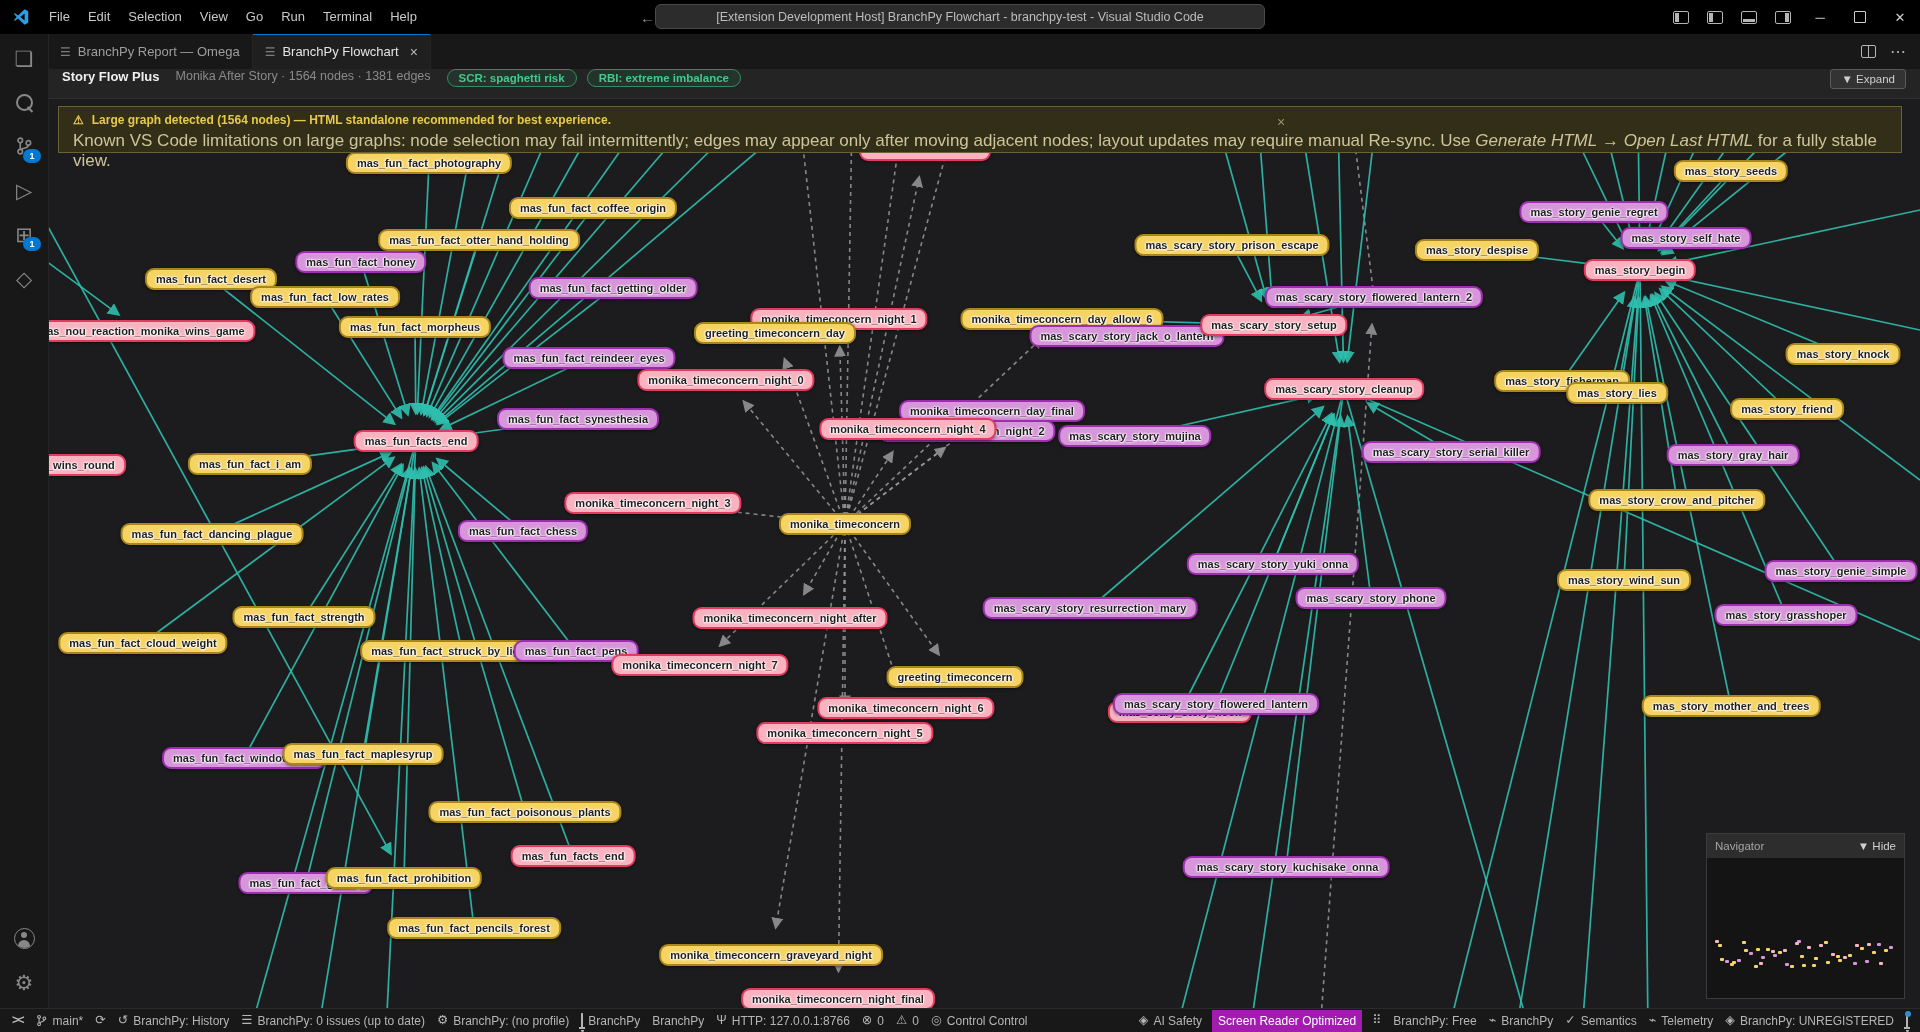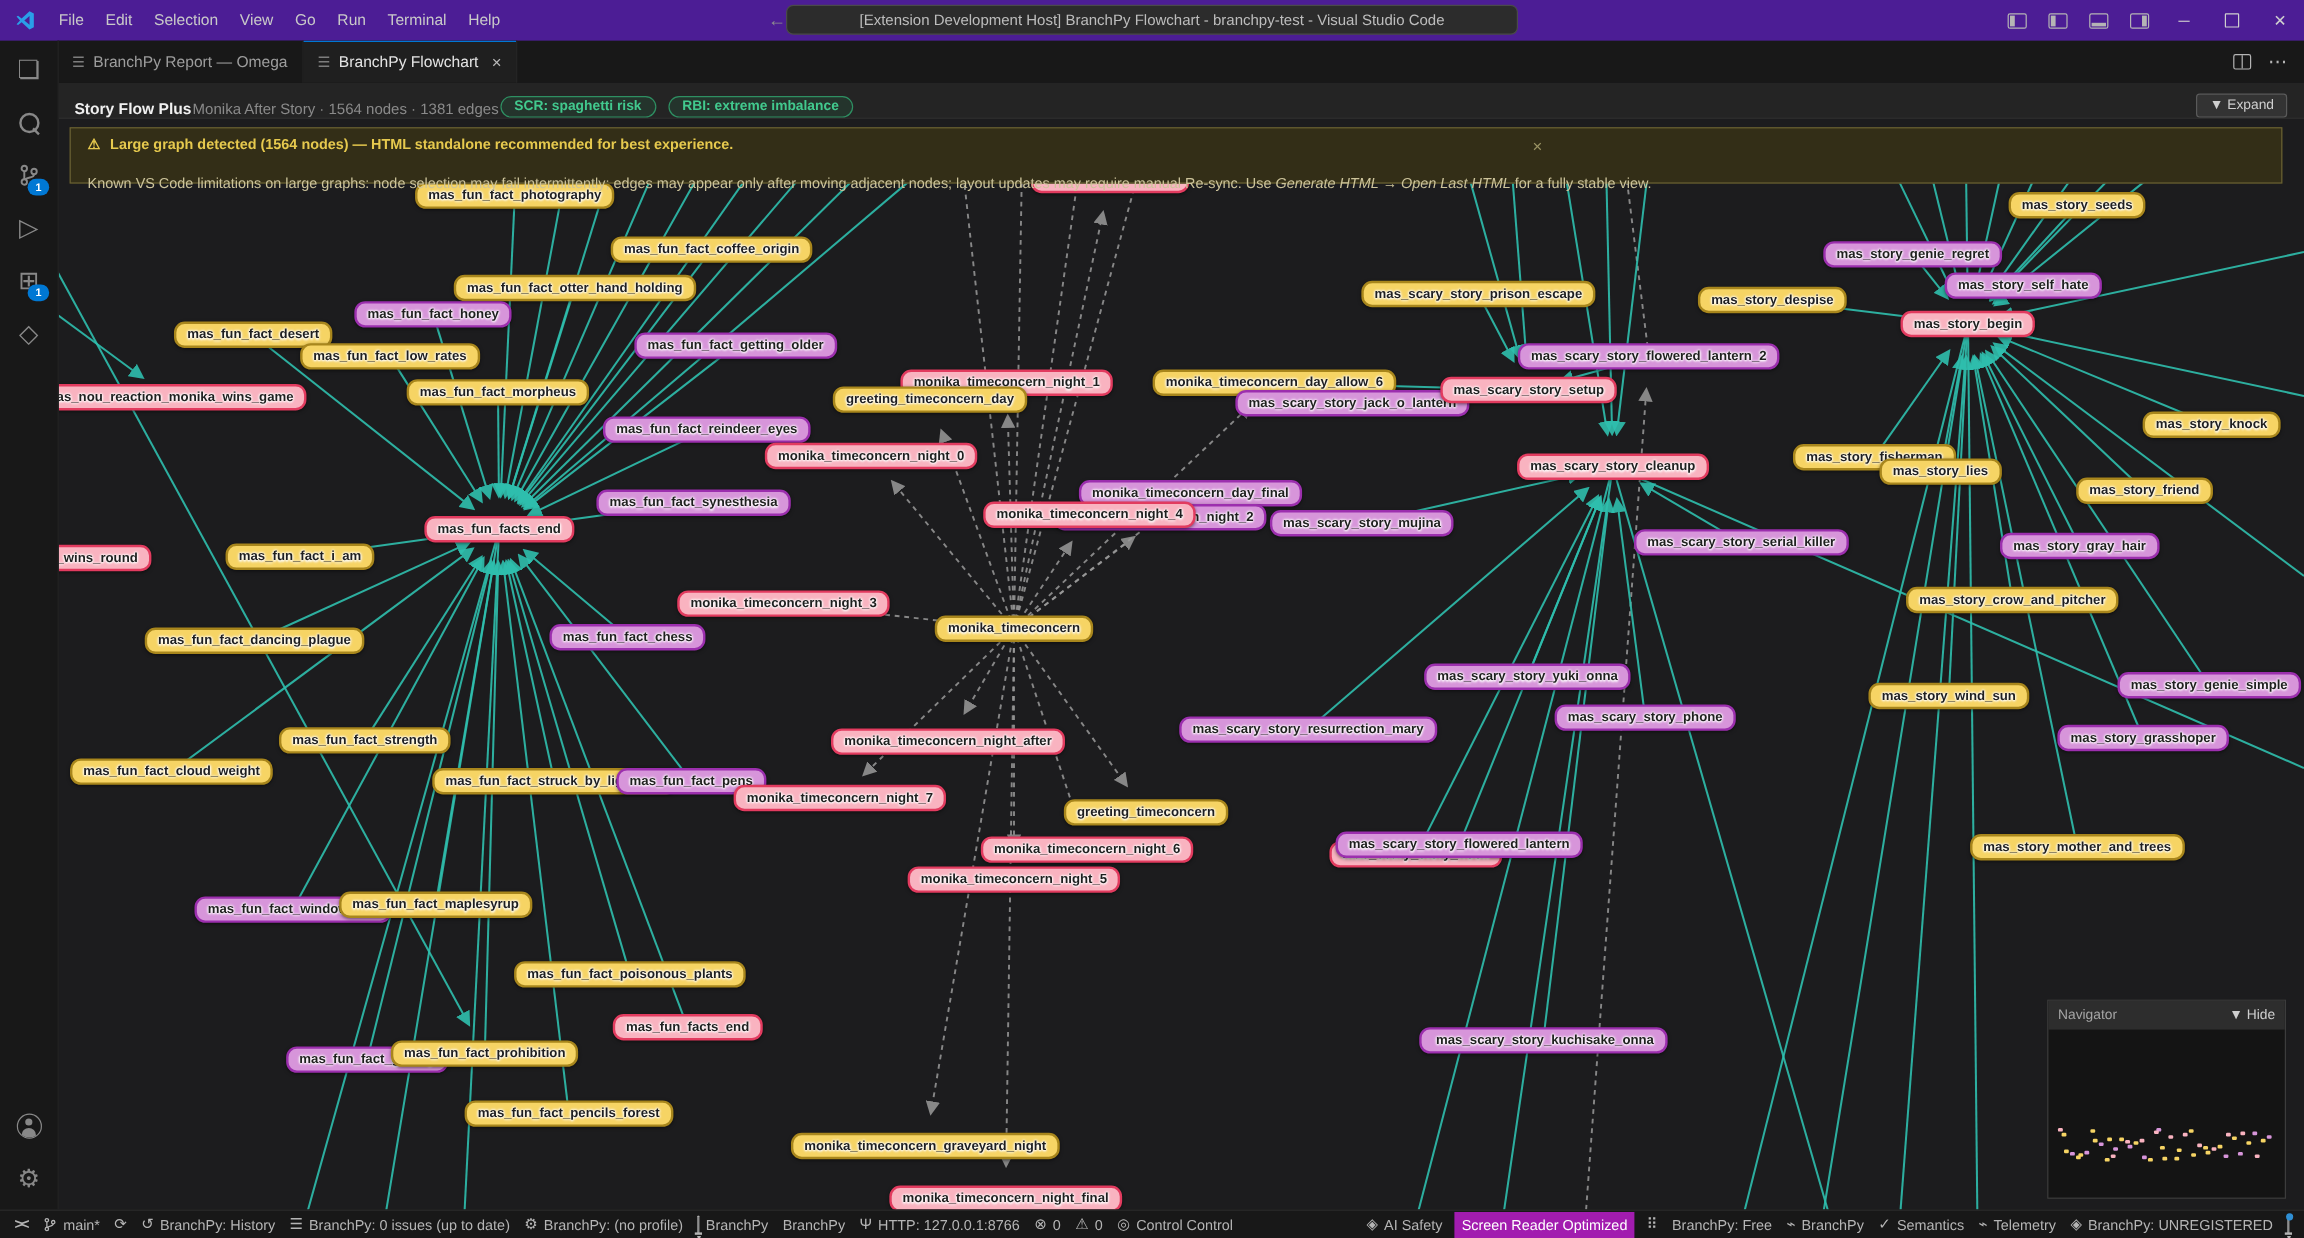--- a/index.html
+++ b/index.html
@@ -1,18 +1,18 @@
 <!DOCTYPE html>
 <html><head>
 <meta charset="utf-8">
 <style>
   html,body{margin:0;padding:0}
   body{width:1920px;height:1032px;overflow:hidden;background:#1c1c1e;font-family:"Liberation Sans",sans-serif;position:relative;-webkit-font-smoothing:antialiased}
   
-  .titlebar{position:absolute;top:0;left:0;right:0;height:34px;background:#4c1d95;display:flex;align-items:center;z-index:40;border-bottom:1px solid #262626}
+  .titlebar{position:absolute;top:0;left:0;right:0;height:34px;background:#000000;display:flex;align-items:center;z-index:40;border-bottom:1px solid #262626}
   .vslogo{width:18px;height:18px;margin:0 10px 0 12px;flex:0 0 auto}
   .menus{display:flex}
   .menu{color:#c9c9c9;font-size:13px;padding:0 9px;height:24px;line-height:24px;border-radius:4px;cursor:default}
   .navarrows{position:absolute;left:640px;top:0;height:34px;display:flex;align-items:center;gap:14px;color:#8f8f8f;font-size:15px}
   .searchbox{position:absolute;left:50%;top:4px;transform:translateX(-50%);width:610px;height:25px;background:#2c2c2c;border:1px solid #4a4a4a;border-radius:6px;color:#bdbdbd;font-size:12.5px;display:flex;align-items:center;justify-content:center;box-sizing:border-box}
   .wincontrols{margin-left:auto;display:flex;align-items:center;height:34px}
   .lay{width:14px;height:11px;border:1px solid #b5b5b5;border-radius:2px;position:relative;margin:0 9px}
   .lay span{position:absolute;background:#b5b5b5}
   .lay.l1 span{left:1px;top:1px;bottom:1px;width:4px}
   .lay.l2 span{left:1px;top:1px;bottom:1px;width:4px}
@@ -35,30 +35,30 @@
   .actico{width:46px;height:44px;display:flex;align-items:center;justify-content:center;color:#888;font-size:21px;position:relative}
   .actico .glyph{line-height:1}
   .actbadge{position:absolute;right:6px;bottom:5px;min-width:14px;height:14px;border-radius:8px;background:#0078d4;color:#fff;font-size:9px;line-height:14px;text-align:center;padding:0 2px;font-weight:bold}
   .act-bottom{margin-top:auto;display:flex;flex-direction:column;align-items:center;padding-bottom:4px}
   .searchico{width:13px;height:13px;border:2px solid #888;border-radius:50%;position:relative}
   .searchico::after{content:"";position:absolute;width:2px;height:7px;background:#888;left:11px;top:10px;transform:rotate(-45deg)}
   .account{width:19px;height:19px;border:1.5px solid #888;border-radius:50%;position:relative;overflow:hidden}
   .account::before{content:"";position:absolute;left:50%;top:3px;width:6px;height:6px;margin-left:-3px;border-radius:50%;background:#888}
   .account::after{content:"";position:absolute;left:50%;top:11px;width:12px;height:8px;margin-left:-6px;border-radius:6px 6px 0 0;background:#888}
   
-  .graph-header{position:absolute;left:48px;right:0;top:69px;height:30px;background:#242424;z-index:35;display:flex;align-items:flex-end;gap:1px;padding:0 14px;box-sizing:border-box;border-bottom:1px solid #2e2e2e}
+  .graph-header{position:absolute;left:48px;right:0;top:69px;height:30px;background:#242424;z-index:35;display:flex;align-items:flex-start;gap:16px;padding:0 14px;box-sizing:border-box;border-bottom:1px solid #2e2e2e}
   .gh-title{color:#f0f0f0;font-weight:bold;font-size:13px}
   .gh-sub{color:#8a8a8a;font-size:12.5px}
   .pill{border:1px solid #2e8f62;color:#42c98e;background:rgba(35,134,84,.16);border-radius:11px;padding:2px 11px;font-size:11.5px;font-weight:bold}
   .gh-expand{margin-left:auto;background:#333;border:1px solid #5a5a5a;color:#cfcfcf;font-size:11.5px;border-radius:3px;padding:3px 10px}
   
   .banner{position:absolute;left:58px;right:18px;top:106px;height:47px;background:#332e17;border:1px solid #6a6134;z-index:25;box-sizing:border-box;padding:6px 14px}
   .b-line1{color:#e6c94e;font-size:12px;font-weight:bold;display:flex;align-items:center;gap:8px}
   .b-warnico{font-size:12px}
-  .b-line2{color:#cdc49b;font-size:12px;margin-top:19px}
+  .b-line2{color:#cdc49b;font-size:17px;margin-top:4px}
   .b-line2 .it{font-style:italic}
   .b-close{position:absolute;left:1218px;top:7px;color:#9b9464;font-size:14px}
   
   .graph{position:absolute;left:48px;top:99px;right:0;bottom:24px;background:#1c1c1e;overflow:hidden;z-index:1}
   #edge-svg{position:absolute;left:-48px;top:-99px;width:1920px;height:1032px}
   .node{position:absolute;transform:translate(-50%,-50%);font-size:11px;font-weight:bold;padding:3px 9px;border-radius:9px;border:2px solid;white-space:nowrap;color:#1f1f1f;min-height:12px;min-width:24px;text-align:center;
         text-shadow:0 0 2px #fff,0 0 2px #fff,0 0 3px #fff,0 1px 2px #fff;box-shadow:0 1px 3px rgba(0,0,0,.5)}
   .n-y{background:#f6d464;border-color:#a8861c}
   .n-k{background:#f9b3c0;border-color:#e23b5f}
   .n-p{background:#d795da;border-color:#9c2fae}

